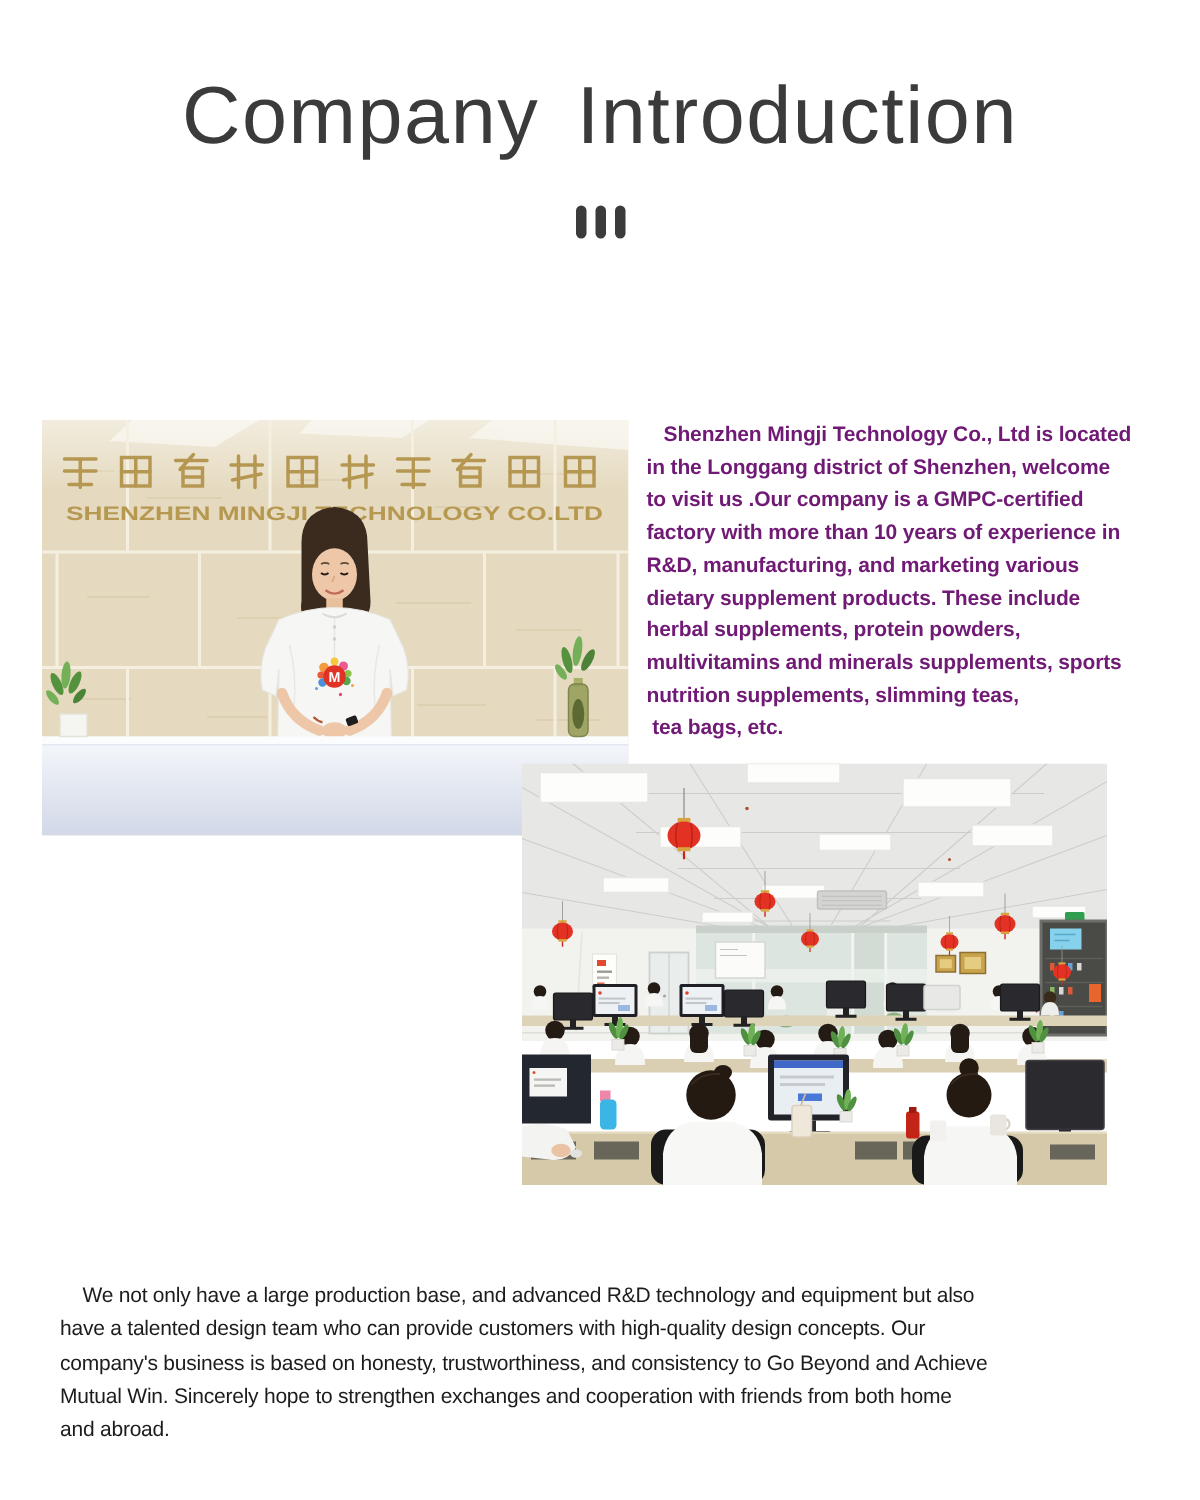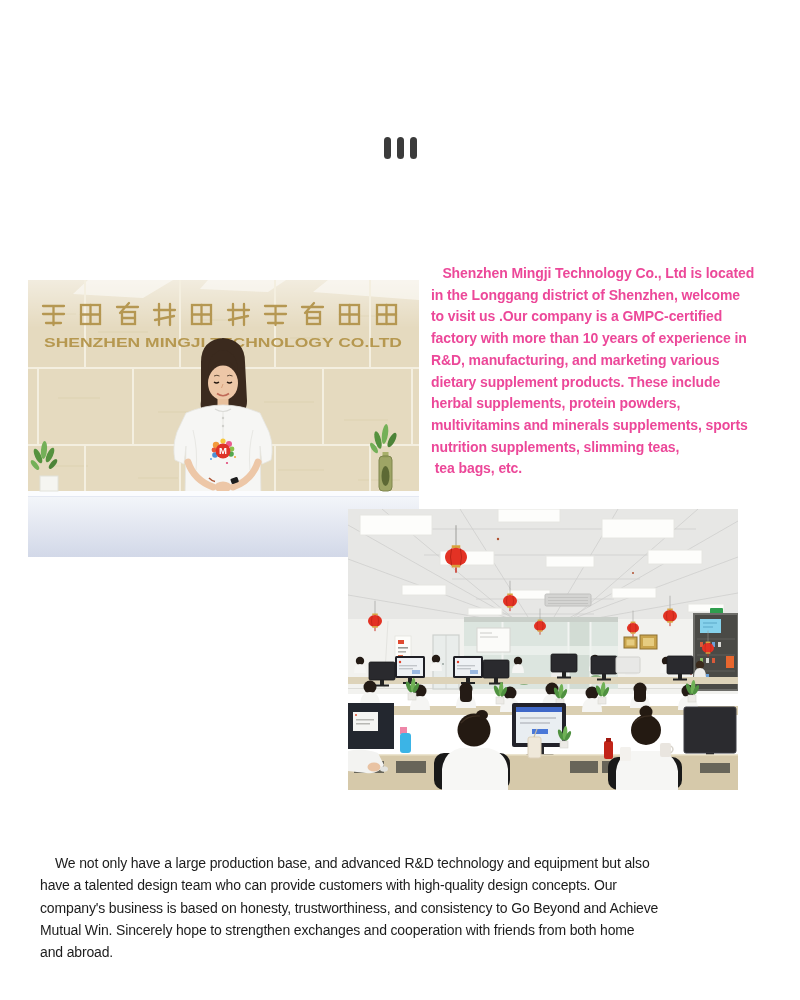--- a/index.html
+++ b/index.html
@@ -6,33 +6,34 @@
   .canvas{position:relative;width:800px;height:1000px;background:#ffffff;overflow:hidden;
           font-family:"Liberation Sans", sans-serif;}
   .title{position:absolute;top:46px;left:0;width:800px;margin:0;text-align:center;
          font-size:54px;font-weight:400;color:#3b3b3b;letter-spacing:1px;word-spacing:9px;
          font-family:"Liberation Sans", sans-serif;}
   .bars{position:absolute;top:137px;left:0;width:800px;display:flex;justify-content:center;gap:6px;}
   .bars .bar{width:7px;height:22px;border-radius:3.5px;background:#3b3b3b;}
   .photo{position:absolute;line-height:0;}
   .photo1{left:28px;top:280px;width:391px;height:277px;z-index:1;}
   .photo2{left:348px;top:509px;width:390px;height:281px;z-index:2;}
-  .intro-text{position:absolute;left:431px;top:263px;width:364px;z-index:0;
-              font-size:14px;font-weight:700;line-height:21.7px;color:#ec4899;
+  .intro-text{position:absolute;left:431px;top:279px;width:364px;z-index:0;
+              font-size:14px;font-weight:700;line-height:21.7px;color:#701a75;
               letter-spacing:-0.1px;white-space:pre-wrap;}
   .footer-text{position:absolute;left:40px;top:852px;width:748px;
                font-size:14px;font-weight:400;line-height:22.3px;color:#1c1c1c;
                letter-spacing:-0.15px;white-space:pre-wrap;}
   svg{display:block;}
 </style>
 </head>
 <body>
 
 <div class="canvas">
 
+  <h1 class="title">Company Introduction</h1>
 
   <div class="bars">
     <span class="bar"></span>
     <span class="bar"></span>
     <span class="bar"></span>
   </div>
 
   <div class="photo photo1">
     <svg width="391" height="277" viewBox="0 0 391 277" xmlns="http://www.w3.org/2000/svg">
       <defs>

